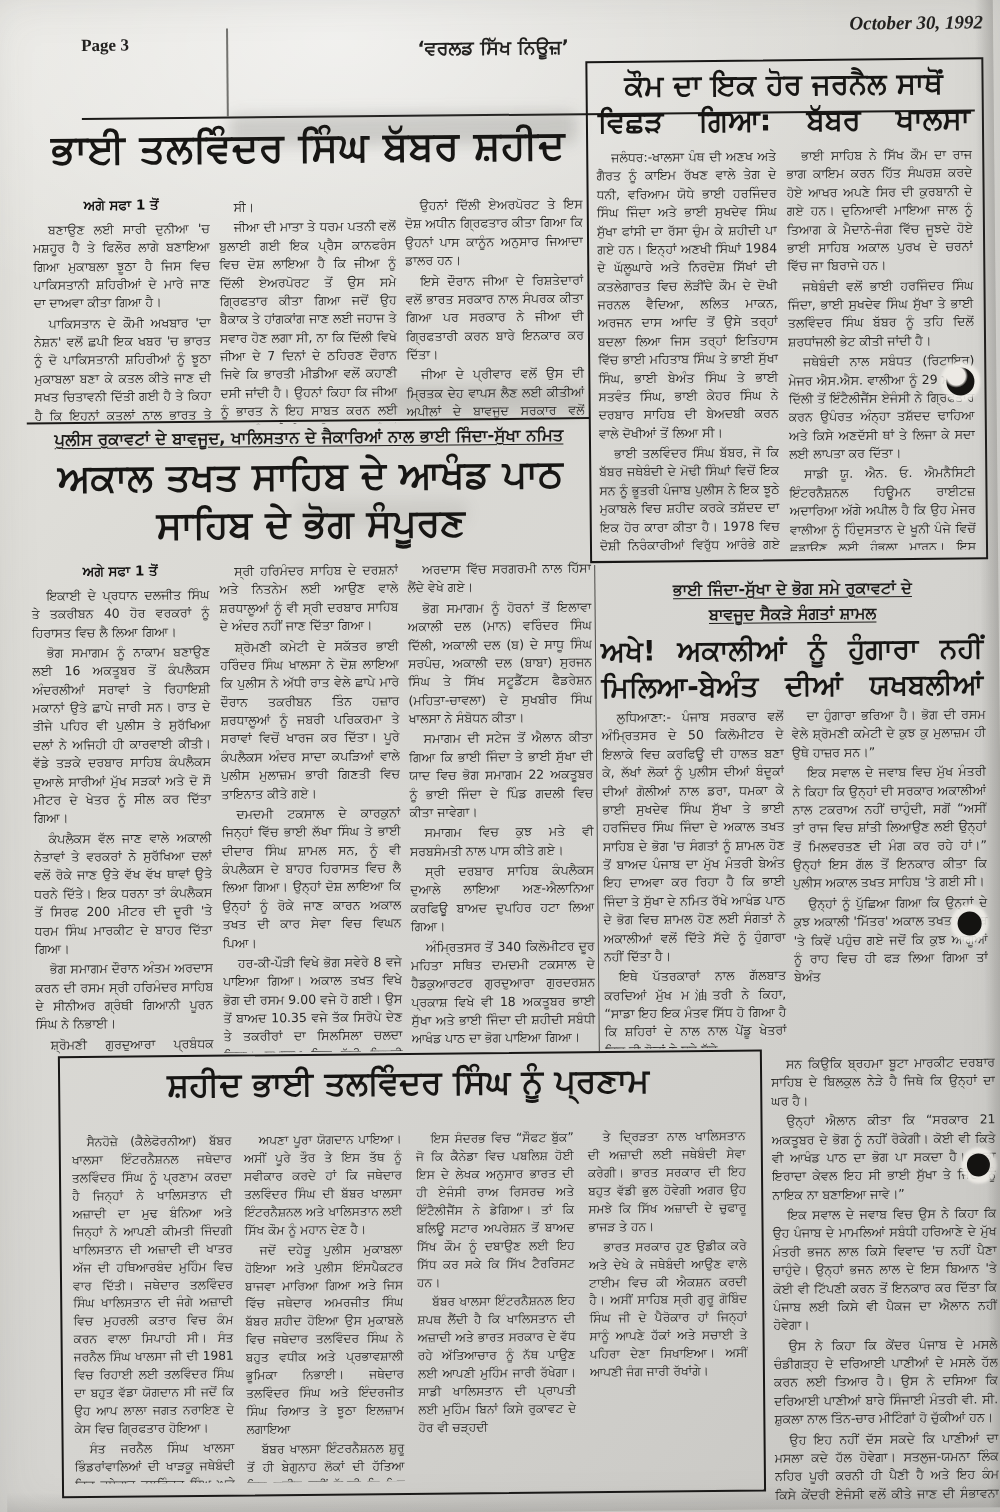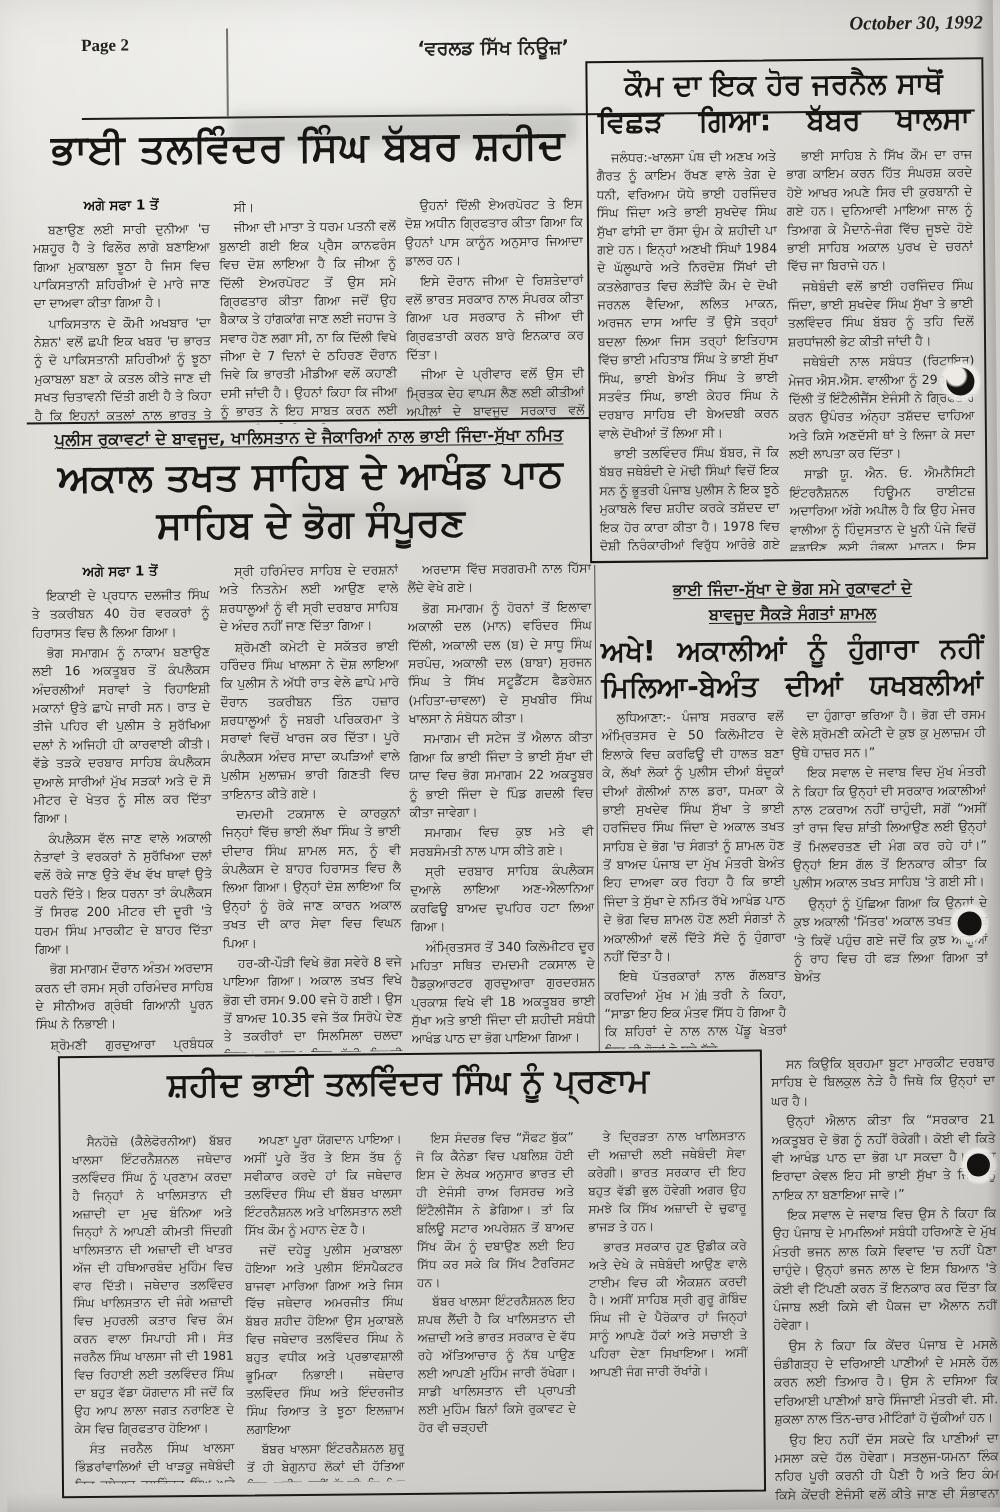--- a/index.html
+++ b/index.html
@@ -31,21 +31,21 @@
   .ctr{text-align:center;}
   .spread{text-align:justify;}
   .spread:after{content:"";display:inline-block;width:100%;}
 </style>
 </head>
 <body>
 
 <div class="sheet">
 <div class="content">
 
-  <div class="serif" style="position:absolute;left:88px;top:32px;font-size:17px;font-weight:bold;">Page 2</div>
+  <div class="serif" style="position:absolute;left:88px;top:32px;font-size:17px;font-weight:bold;">Page 3</div>
   <div class="gur" style="position:absolute;left:360px;top:36px;width:280px;text-align:center;font-size:19px;font-weight:bold;">‘ਵਰਲਡ ਸਿੱਖ ਨਿਊਜ਼’</div>
   <div class="serif" style="position:absolute;left:790px;top:16px;width:200px;text-align:right;font-size:19px;font-weight:bold;font-style:italic;">October 30, 1992</div>
   <div class="rule" style="left:88px;top:114px;width:893px;height:2px;"></div>
   <div class="vrule" style="left:233px;top:26px;width:2px;height:88px;opacity:.75;"></div>
 
   <div class="blotch" style="left:235px;top:112px;width:348px;height:32px;"></div>
   <div class="blotch" style="left:392px;top:386px;width:196px;height:28px;opacity:.8;"></div>
   <div class="blotch" style="left:300px;top:500px;width:170px;height:24px;opacity:.5;"></div>
   <div class="blotch" style="left:608px;top:470px;width:140px;height:36px;opacity:.45;"></div>
 

